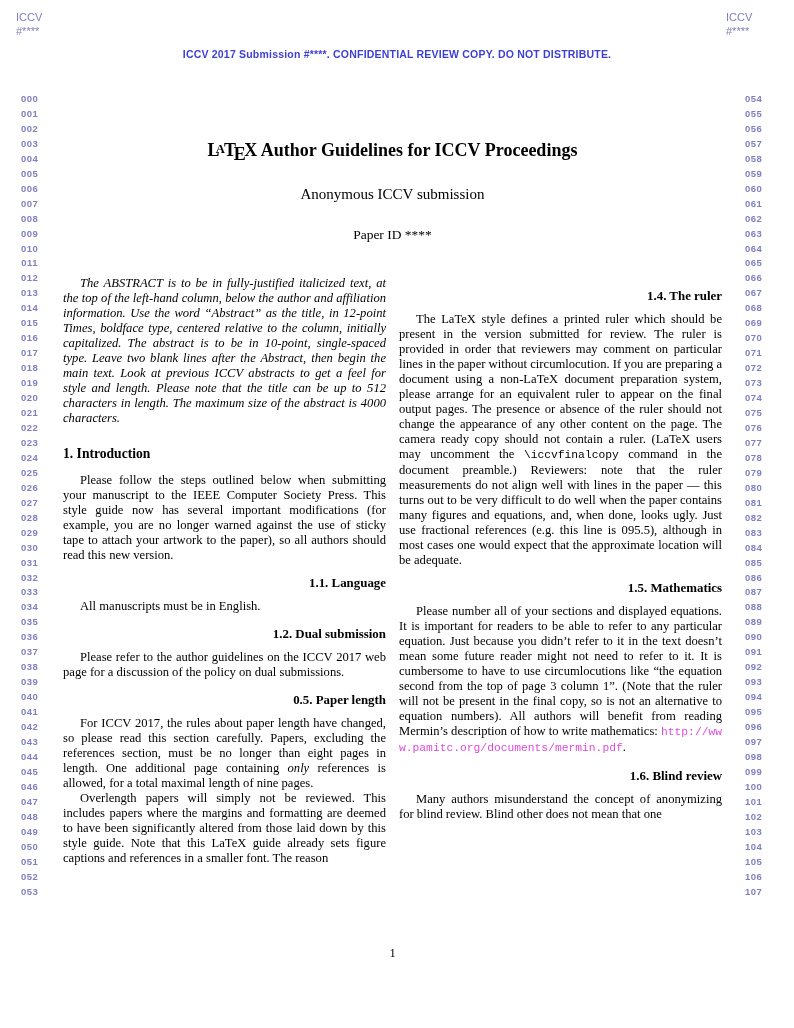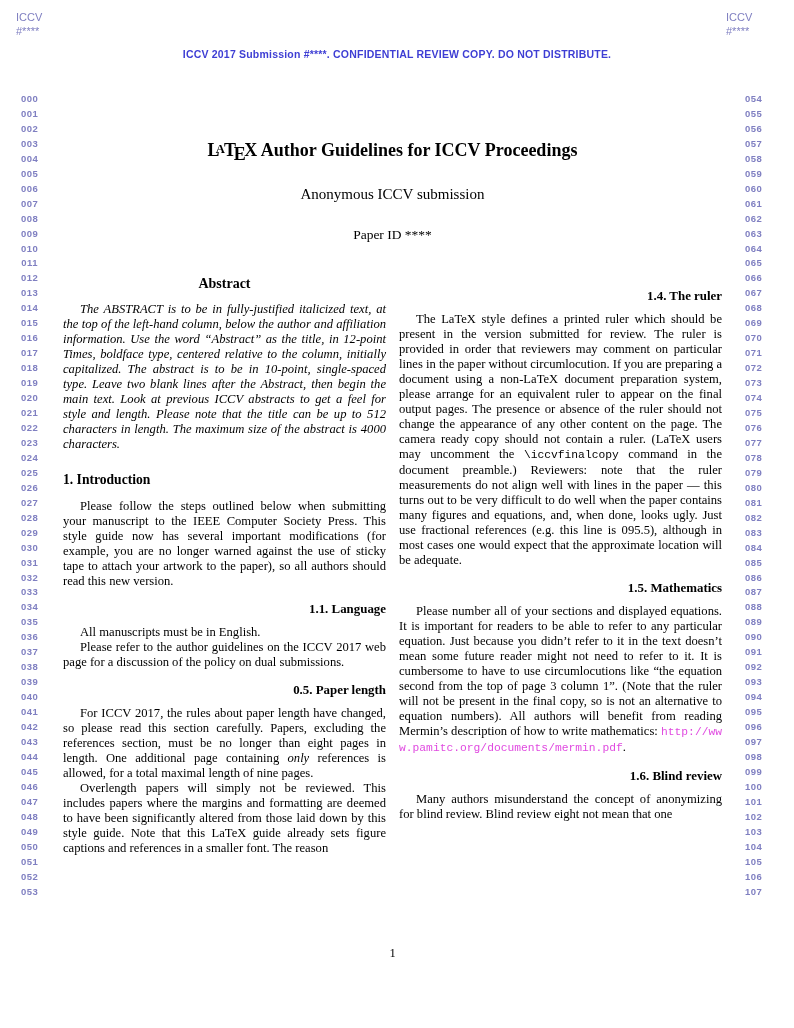--- a/index.html
+++ b/index.html
@@ -192,43 +192,43 @@
 105
 106
 107</div>
 
   <div class="title"><span>L</span><span class="lA">A</span><span>T</span><span class="lE">E</span><span>X</span><span> Author Guidelines for ICCV Proceedings</span></div>
 
   <div class="byline">Anonymous ICCV submission</div>
   <div class="paper-id">Paper ID ****</div>
 
   <div class="col col-left">
-    <div class="abstract-heading">Abstract</div>
     <p class="para indent abstract-body">The ABSTRACT is to be in fully-justified italicized text, at the top of the left-hand column, below the author and affiliation information. Use the word “Abstract” as the title, in 12-point Times, boldface type, centered relative to the column, initially capitalized. The abstract is to be in 10-point, single-spaced type. Leave two blank lines after the Abstract, then begin the main text. Look at previous ICCV abstracts to get a feel for style and length. Please note that the title can be up to 512 characters in length. The maximum size of the abstract is 4000 characters.</p>
 
     <h2 class="sec">1. Introduction</h2>
     <p class="para indent">Please follow the steps outlined below when submitting your manuscript to the IEEE Computer Society Press. This style guide now has several important modifications (for example, you are no longer warned against the use of sticky tape to attach your artwork to the paper), so all authors should read this new version.</p>
 
     <h3 class="subsec">1.1. Language</h3>
     <p class="para indent">All manuscripts must be in English.</p>
 
+    <h3 class="subsec">1.2. Dual submission</h3>
     <p class="para indent">Please refer to the author guidelines on the ICCV 2017 web page for a discussion of the policy on dual submissions.</p>
 
     <h3 class="subsec">0.5. Paper length</h3>
     <p class="para indent"><span>For ICCV 2017, the rules about paper length have changed, so please read this section carefully. Papers, excluding the references section, must be no longer than eight pages in length. One additional page containing </span><em>only</em><span> references is allowed, for a total maximal length of nine pages.</span></p>
     <p class="para indent">Overlength papers will simply not be reviewed. This includes papers where the margins and formatting are deemed to have been significantly altered from those laid down by this style guide. Note that this LaTeX guide already sets figure captions and references in a smaller font. The reason</p>
   </div>
 
   <div class="col col-right">
 
     <h3 class="subsec">1.4. The ruler</h3>
     <p class="para indent"><span>The LaTeX style defines a printed ruler which should be present in the version submitted for review. The ruler is provided in order that reviewers may comment on particular lines in the paper without circumlocution. If you are preparing a document using a non-LaTeX document preparation system, please arrange for an equivalent ruler to appear on the final output pages. The presence or absence of the ruler should not change the appearance of any other content on the page. The camera ready copy should not contain a ruler. (LaTeX users may uncomment the </span><span class="tt">\iccvfinalcopy</span><span> command in the document preamble.) Reviewers: note that the ruler measurements do not align well with lines in the paper — this turns out to be very difficult to do well when the paper contains many figures and equations, and, when done, looks ugly. Just use fractional references (e.g. this line is 095.5), although in most cases one would expect that the approximate location will be adequate.</span></p>
 
     <h3 class="subsec">1.5. Mathematics</h3>
     <p class="para indent"><span>Please number all of your sections and displayed equations. It is important for readers to be able to refer to any particular equation. Just because you didn’t refer to it in the text doesn’t mean some future reader might not need to refer to it. It is cumbersome to have to use circumlocutions like “the equation second from the top of page 3 column 1”. (Note that the ruler will not be present in the final copy, so is not an alternative to equation numbers). All authors will benefit from reading Mermin’s description of how to write mathematics: </span><a class="url">http://www.pamitc.org/documents/mermin.pdf</a><span>.</span></p>
 
     <h3 class="subsec">1.6. Blind review</h3>
-    <p class="para indent">Many authors misunderstand the concept of anonymizing for blind review. Blind review eight not mean that one</p>
+    <p class="para indent">Many authors misunderstand the concept of anonymizing for blind review. Blind other does not mean that one</p>
   </div>
 
   <div class="footer">1</div>
 
 </div>
 
 </body></html>

